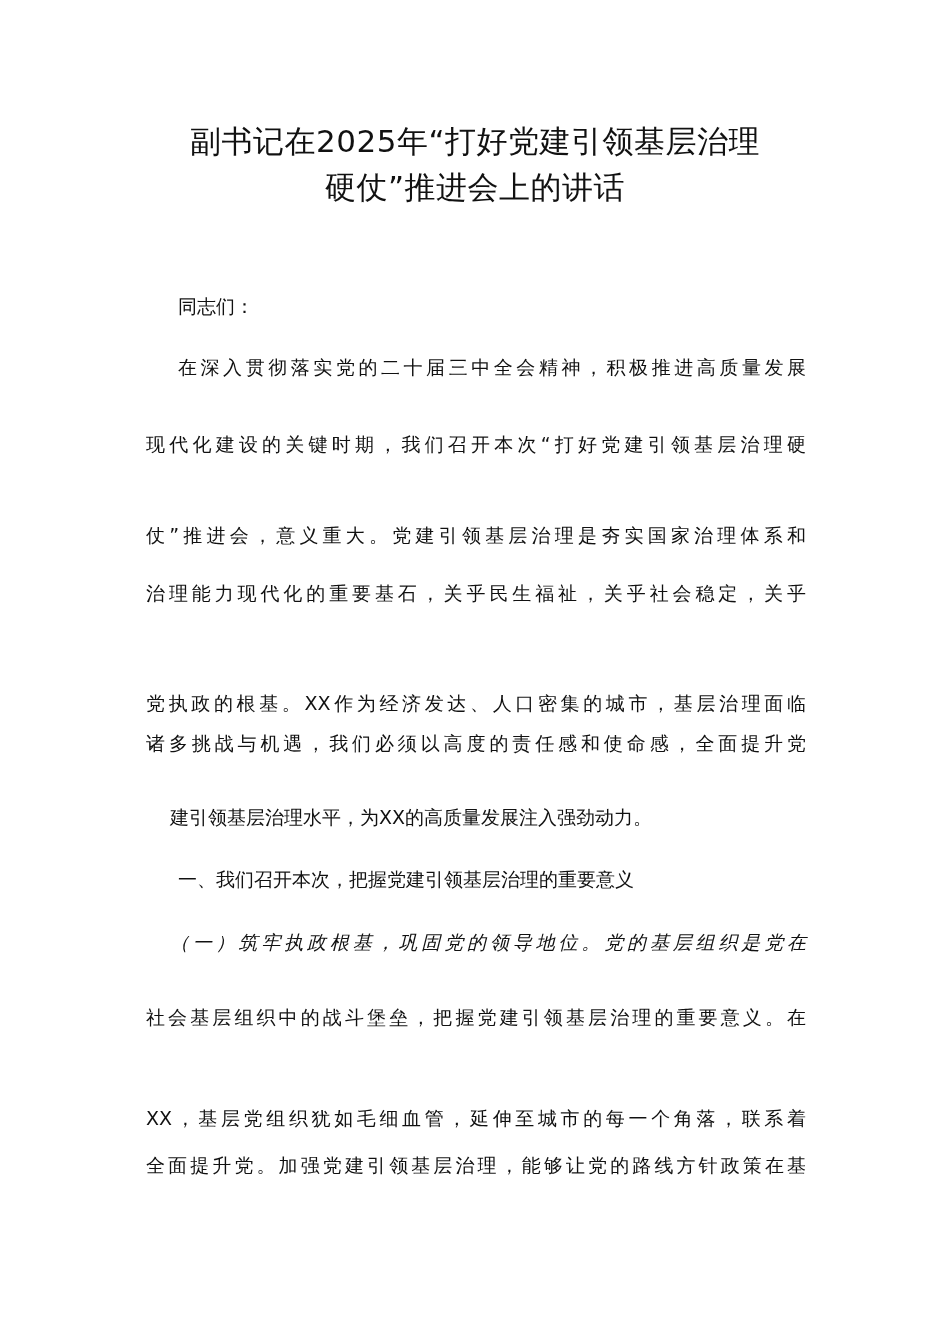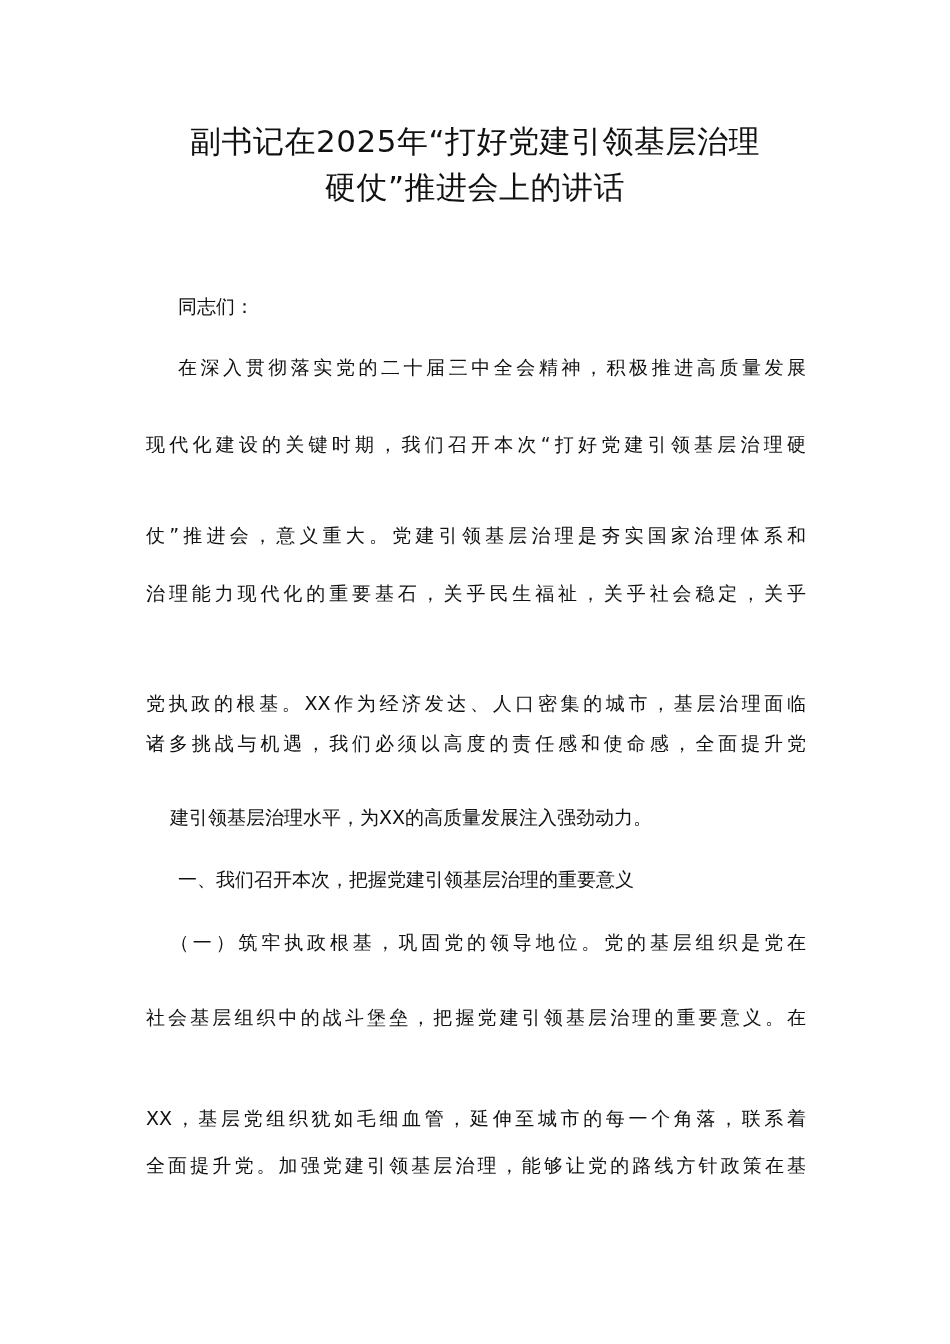--- a/index.html
+++ b/index.html
@@ -83,19 +83,19 @@
     <div class="line" style="top:504px;margin-top:16px;">仗”推进会，意义重大。党建引领基层治理是夯实国家治理体系和</div>
     <div class="line" style="top:578px;">治理能力现代化的重要基石，关乎民生福祉，关乎社会稳定，关乎</div>
     <div class="line" style="top:652px;margin-top:36px;">党执政的根基。XX作为经济发达、人口密集的城市，基层治理面临</div>
     <div class="line" style="top:728px;">诸多挑战与机遇，我们必须以高度的责任感和使命感，全面提升党</div>
     <div class="line last" style="top:802px;margin-left:24px;">建引领基层治理水平，为XX的高质量发展注入强劲动力。</div>
   </div>
 
   <div class="line heading" style="top:864px;">一、我们召开本次，把握党建引领基层治理的重要意义</div>
 
   <div>
-    <div class="line sub" style="top:927px;">（一）筑牢执政根基，巩固党的领导地位。党的基层组织是党在</div>
+    <div class="line sub" style="top:927px;font-style:italic;">（一）筑牢执政根基，巩固党的领导地位。党的基层组织是党在</div>
     <div class="line" style="top:1002px;">社会基层组织中的战斗堡垒，把握党建引领基层治理的重要意义。在</div>
     <div class="line" style="top:1103px;">XX，基层党组织犹如毛细血管，延伸至城市的每一个角落，联系着</div>
     <div class="line" style="top:1150px;">全面提升党。加强党建引领基层治理，能够让党的路线方针政策在基</div>
   </div>
 
 </div>
 
 </body></html>

